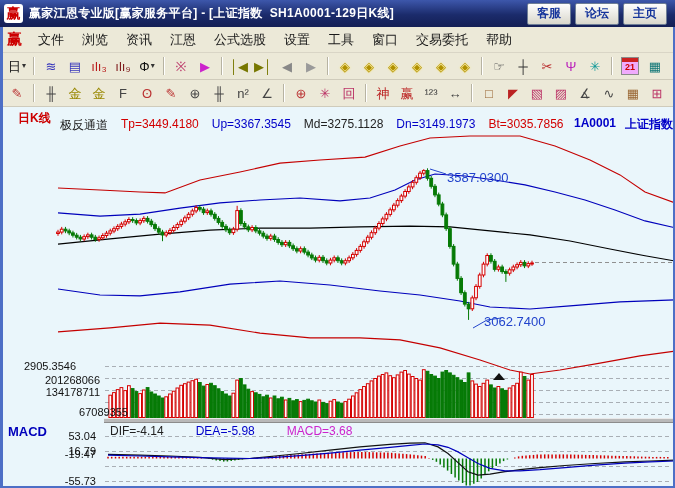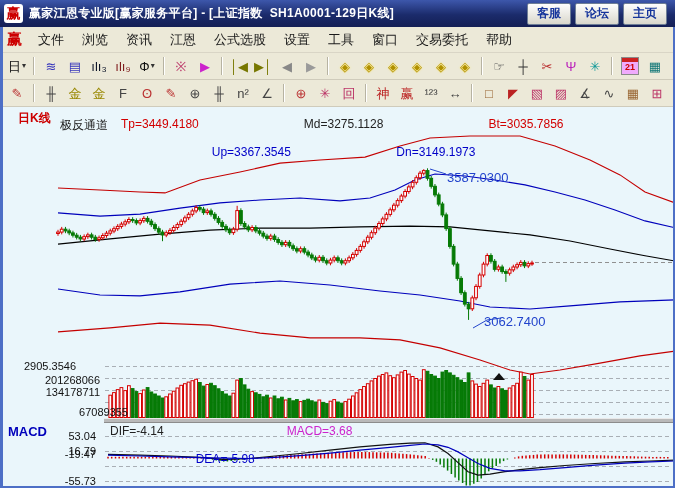--- a/index.html
+++ b/index.html
@@ -33,21 +33,21 @@
   .cal-bar{display:block;width:100%;height:4px;background:#CC2222;}
   .cal-n{font-size:9px;font-weight:bold;color:#CC0000;line-height:11px;}
   .tsep{width:1px;height:18px;background:#B7B3A2;border-right:1px solid #fff;margin:0 4px;flex:none;}
   
   #cv{position:absolute;top:107px;left:0;}
   .abs{position:absolute;}
   .date-label{position:absolute;top:0;transform:translateX(-50%);font-size:10px;color:#96A0A8;white-space:nowrap;}
   .kline-label{left:18px;top:110px;color:#CC0000;font-size:12px;font-weight:bold;}
   .ind-row{left:60px;top:117px;display:flex;gap:13px;font-size:12px;white-space:nowrap;}
   .sym-row{left:574px;top:116px;display:flex;gap:9px;font-size:12px;font-weight:bold;color:#0000C8;white-space:nowrap;}
-  .c-dark{color:#222;} .c-red{color:#D20000;} .c-blue{color:#0000C8;margin-top:28px;}
+  .c-dark{color:#222;} .c-red{color:#D20000;} .c-blue{color:#0000C8;}
   .annot{color:#2244CC;font-size:13px;white-space:nowrap;}
   .axis-num{width:100px;text-align:right;font-size:11px;color:#111;left:0;white-space:nowrap;}
   .splitter{left:104px;top:418px;width:571px;height:5px;background:#B9B9B9;
             border-top:1px solid #E9E9E9;border-bottom:1px solid #8C8C8C;box-sizing:border-box;}
   .macd-row{left:110px;top:424px;display:flex;gap:32px;font-size:12px;white-space:nowrap;}
   .macd-title{left:8px;top:424px;color:#0000BB;font-size:13px;font-weight:bold;}
   .c-magenta{color:#CC22CC;}
   .edge{background:#4D6FC6;}
 </style>
 </head>
@@ -78,21 +78,21 @@
         <span class="menu-item">交易委托</span>
         <span class="menu-item">帮助</span>
       </div>
   </div>
 
   <div class="toolbar" id="toolbar1">
       <div class="icon" style="color: rgb(17, 17, 17);">日<span class="dd">▾</span></div>
       <span class="tsep"></span>
       <div class="icon" style="color: rgb(51, 51, 187);">≋</div>
       <div class="icon" style="color: rgb(51, 51, 187);">▤</div>
-      <div class="icon" style="color: #0f172a;">ılı₃</div>
+      <div class="icon" style="color: #b91c1c;">ılı₃</div>
       <div class="icon" style="color: #7f1d1d;">ılı₉</div>
       <div class="icon" style="color: rgb(17, 17, 17);">Φ<span class="dd">▾</span></div>
       <span class="tsep"></span>
       <div class="icon" style="color: rgb(187, 51, 102);">※</div>
       <div class="icon" style="color: rgb(204, 34, 204);">▶</div>
       <span class="tsep"></span>
       <div class="icon" style="color: rgb(119, 119, 0);">│◀</div>
       <div class="icon" style="color: rgb(119, 119, 0);">▶│</div>
       <div class="icon" style="color: rgb(136, 136, 136);">◀</div>
       <div class="icon" style="color: rgb(154, 154, 154);">▶</div>
@@ -709,20 +709,24 @@
 
   <div class="abs ind-row">
     <span class="c-dark">极反通道</span>
     <span class="c-red">Tp=3449.4180</span>
     <span class="c-blue">Up=3367.3545</span>
     <span class="c-dark">Md=3275.1128</span>
     <span class="c-blue">Dn=3149.1973</span>
     <span class="c-red">Bt=3035.7856</span>
   </div>
 
+  <div class="abs sym-row">
+    <span>1A0001</span>
+    <span>上证指数</span>
+  </div>
 
   <div class="abs annot" style="left:447px;top:170px;">3587.0300</div>
   <div class="abs annot" style="left:484px;top:314px;">3062.7400</div>
 
   <div class="abs axis-num" style="top:360px;text-align:center;">2905.3546</div>
   <div class="abs axis-num" style="top:374px;">201268066</div>
   <div class="abs axis-num" style="top:386px;">134178711</div>
   <div class="abs axis-num" style="top:406px;margin-left:28px;">67089355</div>
 
   <div class="abs splitter"></div>

